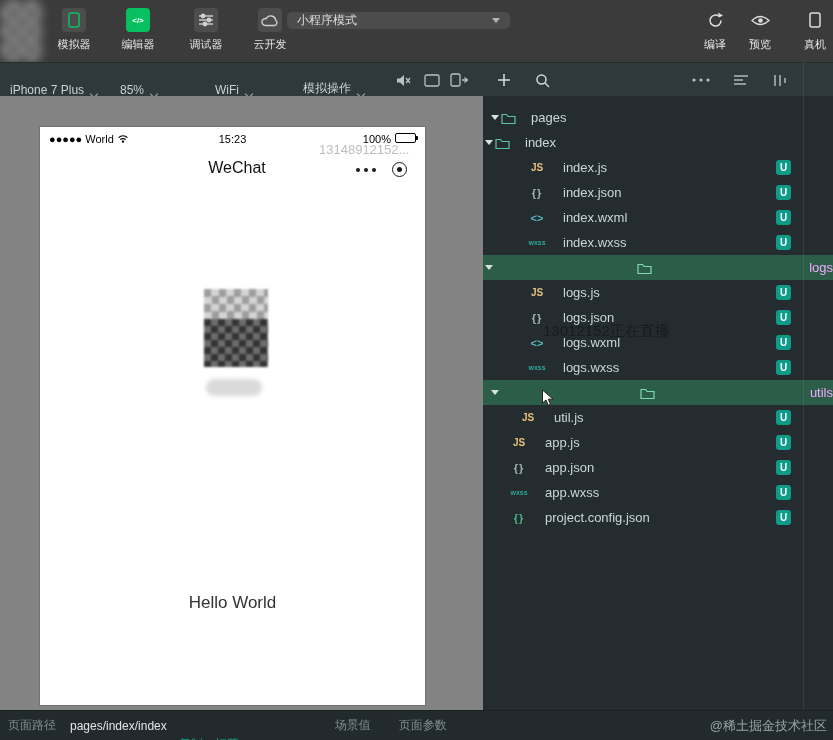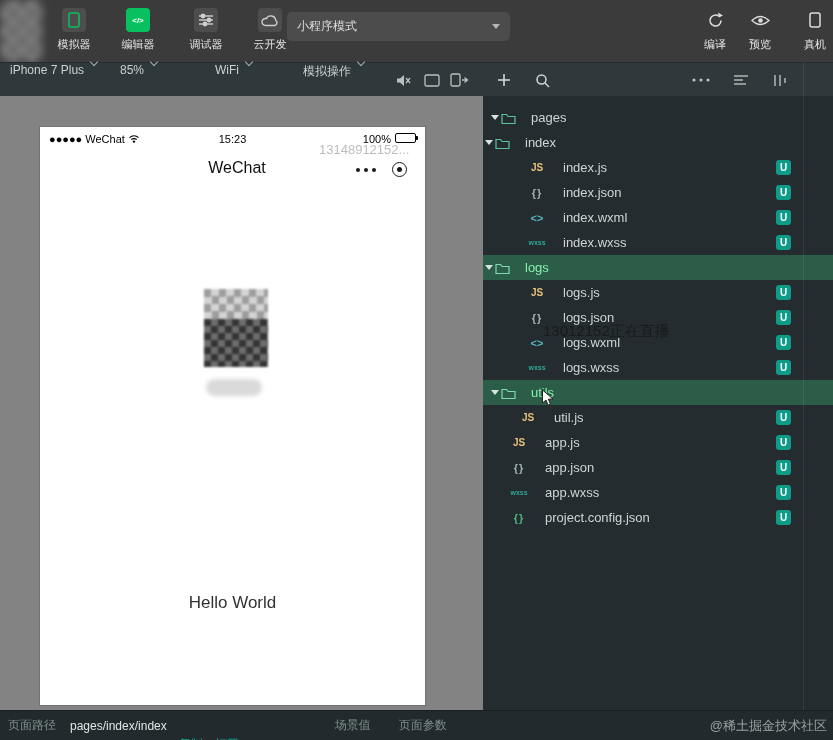--- a/index.html
+++ b/index.html
@@ -11,29 +11,29 @@
   .blur-logo { position:absolute; left:0; top:0; width:42px; height:62px;
     background: repeating-conic-gradient(#9a9a9a 0 25%, #5f5f5f 0 50%) 0 0/18px 18px; filter: blur(4px); opacity:.85; }
   .tbtn { position:absolute; top:8px; width:56px; display:flex; flex-direction:column; align-items:center; gap:5px;
     color:#e3e3e3; font-size:11px; cursor:pointer; }
   .tbtn .ibox { width:24px; height:24px; border-radius:4px; background:#4d4d4d; display:flex; align-items:center; justify-content:center; }
   .tbtn .ibox.green { background:#07c160; color:#fff; font-size:8px; font-weight:bold; }
   .tb-sim { left:46px; } .tb-edit { left:110px; } .tb-dbg { left:178px; } .tb-cloud { left:242px; }
   .tb-compile { left:693px; width:44px; } .tb-preview { left:738px; width:44px; } .tb-device { left:793px; width:44px; }
   .tbtn .plainicon { height:24px; display:flex; align-items:center; justify-content:center; }
 
-  .select { position:absolute; top:12px; height:29px; background:#4c4c4c; border-radius:5px; color:#ddd; font-size:12px;
+  .select { position:absolute; top:12px; height:17px; background:#4c4c4c; border-radius:5px; color:#ddd; font-size:12px;
     display:flex; align-items:center; padding:0 10px; cursor:pointer; }
   .sel-mode { left:287px; width:223px; } .sel-compile { left:530px; width:158px; }
   .tri { width:0; height:0; border-left:4px solid transparent; border-right:4px solid transparent; border-top:5px solid #b5b5b5; margin-left:auto; }
 
   
   .devicebar { position:absolute; top:62px; left:0; right:0; height:34px; background:#2f383b; color:#c9d1d1;
     font-size:12px; border-top:1px solid #262c2e; }
-  .dd { position:absolute; top:0; height:34px; display:flex; align-items:flex-start; gap:7px; cursor:pointer; }
+  .dd { position:absolute; top:0; height:34px; display:flex; align-items:flex-end; gap:7px; cursor:pointer; }
   .chev { width:6px; height:6px; border-right:1.5px solid #9fb0b0; border-bottom:1.5px solid #9fb0b0; transform:rotate(45deg); margin-top:-4px; }
   .dd-device { left:10px; } .dd-zoom { left:120px; } .dd-net { left:215px; } .dd-sim { left:303px; }
   .dicon { position:absolute; top:0; height:34px; display:flex; align-items:center; cursor:pointer; }
   .di-mute { left:396px; } .di-frame { left:424px; } .di-send { left:450px; }
   .di-plus { left:497px; } .di-search { left:535px; }
   .di-more { left:692px; } .di-collapse { left:733px; } .di-cols { left:773px; }
 
   .vline { position:absolute; left:803px; top:62px; bottom:30px; width:1px; background:rgba(255,255,255,.08); z-index:4; }
 
   
@@ -56,21 +56,21 @@
     background: repeating-conic-gradient(#d4d4d4 0 25%, #9d9d9d 0 50%) 0 0/15px 15px; filter:blur(1.2px); }
   .mosaic::after { content:""; position:absolute; left:0; right:0; top:38%; bottom:0;
     background: repeating-conic-gradient(#6d6d6d 0 25%, #343434 0 50%) 0 0/14px 14px; }
   .blurpill { position:absolute; left:166px; top:252px; width:56px; height:17px; background:#dadada; border-radius:9px; filter:blur(2px); }
   .hello { position:absolute; top:466px; left:0; right:0; text-align:center; font-size:17px; color:#333; }
 
   
   .tree { position:absolute; top:96px; left:483px; right:0; bottom:30px; background:#242c2f; padding-top:9px;
     color:#ccd6d6; font-size:13px; overflow:hidden; }
   .trow { height:25px; display:flex; align-items:center; cursor:pointer; position:relative; }
-  .trow.sel { background:#2b5d49; color:#86efac; }
+  .trow.sel { background:#2b5d49; color:#f0abfc;justify-content:space-between; }
   .arrow { width:12px; display:flex; justify-content:center; flex:none; }
   .arrow::after { content:""; width:0; height:0; border-left:4px solid transparent; border-right:4px solid transparent; border-top:5px solid #d9e2e2; }
   .ficolder { width:20px; display:flex; justify-content:flex-start; flex:none; }
   .flabel { margin-left:10px; white-space:nowrap; }
   .ficon { width:24px; margin-right:4px; text-align:center; font-weight:bold; flex:none; }
   .ficon.js    { color:#e5c07b; font-size:10px; }
   .ficon.json  { color:#9fb0b6; font-size:11px; letter-spacing:1px; }
   .ficon.wxml  { color:#56b6c2; font-size:11px; }
   .ficon.wxss  { color:#2fa699; font-size:7px; }
   .ficon.config{ color:#4db380; font-size:11px; letter-spacing:1px; }
@@ -247,21 +247,21 @@
       </svg>
   </div>
 </div>
 
 <div class="vline"></div>
 
 <div class="simarea">
   <div class="phone">
     <div class="pstatus">
       <span class="carrier">
-        <span>●●●●● WeChat</span>
+        <span>●●●●● World</span>
         <svg width="12" height="9">
             <g stroke="#000" stroke-width="1.2" fill="none">
               <path d="M1.5 3.6 a7 7 0 0 1 9 0"></path>
               <path d="M3.3 5.6 a4.5 4.5 0 0 1 5.4 0"></path>
             </g>
             <circle cx="6" cy="7.6" r="1.2" fill="#000"></circle>
           </svg>
       </span>
       <span class="ptime">15:23</span>
       <span class="batt">

